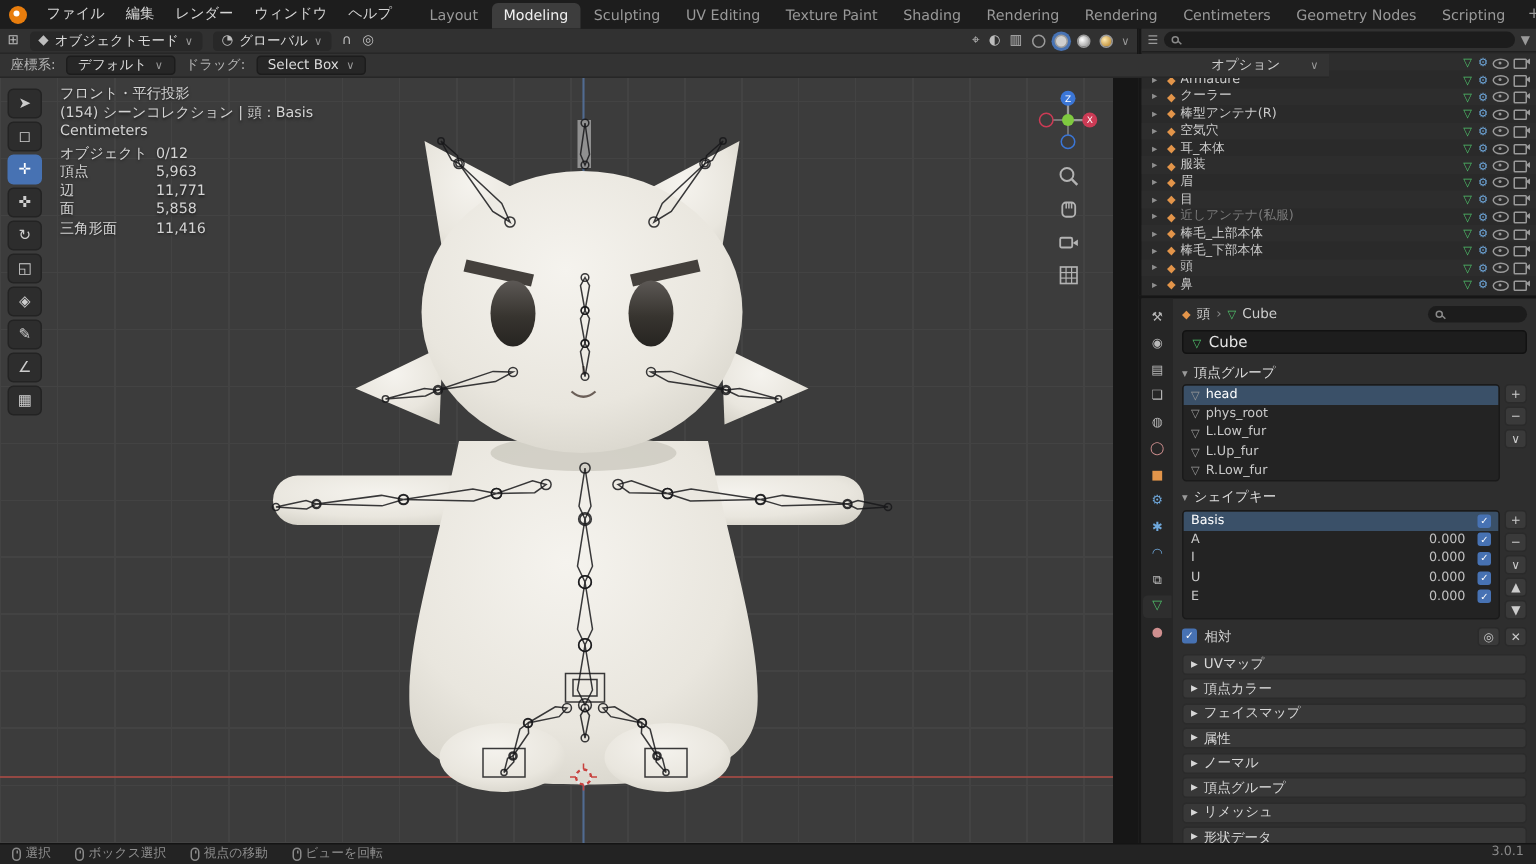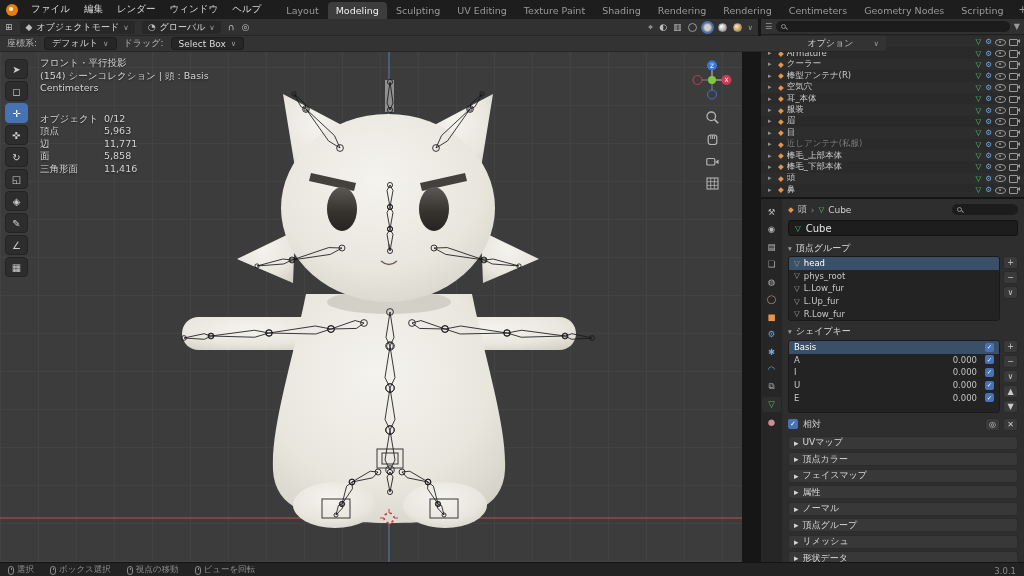--- a/index.html
+++ b/index.html
@@ -32,21 +32,21 @@
   .ts-label{color:#b5b5b5;font-size:9px;white-space:nowrap}
   .ts-pill{display:flex;align-items:center;gap:5px;background:#262626;border:1px solid #1c1c1c;border-radius:3px;padding:1px 7px;height:13px;font-size:9px;color:#dcdcdc;white-space:nowrap}
   .ts-right{margin-left:auto;display:flex;align-items:center;gap:20px;color:#cfcfcf;font-size:9px}
 
   
   .viewport{position:absolute;top:52px;left:0;width:742px;height:510px;overflow:hidden;
     background:repeating-linear-gradient(90deg,#434343 0 1px,transparent 1px 38px),
                repeating-linear-gradient(0deg,#434343 0 1px,transparent 1px 38px),#3c3c3c}
   .vp-svg{position:absolute;inset:0;width:758px;height:510px}
   .vp-info{position:absolute;left:40px;top:5px;font-size:9.5px;line-height:12.5px;color:#d4d4d4;text-shadow:0 1px 2px rgba(0,0,0,.55);z-index:5}
-  .vp-stats{margin-top:18px;display:grid;grid-template-columns:64px auto;line-height:12.5px}
+  .vp-stats{margin-top:2px;display:grid;grid-template-columns:64px auto;line-height:12.5px}
   .left-toolbar{position:absolute;left:5px;top:7px;display:flex;flex-direction:column;gap:2px;z-index:10}
   .tool-btn{width:23px;height:20px;background:rgba(44,44,44,.95);border:1px solid #232323;border-radius:4px;display:flex;align-items:center;justify-content:center;color:#cdcdcd;font-size:10px}
   .tool-btn.active{background:#4772b3;border-color:#4772b3;color:#fff}
   .gizmo-stack{position:absolute;right:7px;top:5px;display:flex;flex-direction:column;align-items:center;gap:7px;z-index:10}
   .nav-icon{opacity:.85}
 
   
   .outliner{position:absolute;top:19px;left:759px;right:0;height:178px;background:#2a2a2a;border-left:2px solid #161616;display:flex;flex-direction:column;z-index:20}
   .out-header{height:16px;background:#313131;display:flex;align-items:center;gap:4px;padding:0 4px;border-bottom:1px solid #1f1f1f;flex:0 0 auto}
   .searchbox{flex:1;height:11px;background:#1c1c1c;border-radius:6px;display:flex;align-items:center;gap:3px;padding:0 5px}
@@ -90,21 +90,21 @@
   .lrow .lval{margin-left:auto;color:#c2c2c2}
   .skcheck{width:9px;height:9px;background:#4772b3;border-radius:2px;color:#fff;font-size:6.5px;display:flex;align-items:center;justify-content:center;margin-left:4px;flex:0 0 auto}
   .btncol{display:flex;flex-direction:column;gap:2px;width:15px;flex:0 0 auto}
   .sbtn{width:15px;height:13px;background:#3a3a3a;border:1px solid #2a2a2a;border-radius:3px;color:#ccc;font-size:8px;display:flex;align-items:center;justify-content:center}
   .rel-row{display:flex;align-items:center;gap:5px;height:15px;margin-bottom:4px;font-size:9px}
   .chkbox{width:10px;height:10px;background:#4772b3;border-radius:2px;color:#fff;font-size:7px;display:flex;align-items:center;justify-content:center}
   .rel-icons{margin-left:auto;display:flex;gap:3px}
   .collapsed-sec{height:14px;background:#383838;border:1px solid #2b2b2b;border-radius:3px;margin-bottom:2.5px;display:flex;align-items:center;gap:4px;padding:0 5px;font-size:9px;color:#d8d8d8;white-space:nowrap}
 
   
-  .statusbar{position:absolute;left:0;right:0;bottom:0;height:14px;background:#232323;border-top:1px solid #141414;display:flex;align-items:flex-end;padding:0 8px;gap:16px;font-size:8.5px;color:#8f8f8f;z-index:40}
+  .statusbar{position:absolute;left:0;right:0;bottom:0;height:14px;background:#232323;border-top:1px solid #141414;display:flex;align-items:flex-start;padding:0 8px;gap:16px;font-size:8.5px;color:#8f8f8f;z-index:40}
   .sb-item{display:flex;align-items:center;gap:3px;white-space:nowrap}
   .mouseico{width:6px;height:9px;border:1px solid #8a8a8a;border-radius:3px;position:relative;flex:0 0 auto}
   .mouseico::after{content:"";position:absolute;left:2px;top:1.5px;width:1px;height:2px;background:#8a8a8a}
   .version{margin-left:auto;color:#8a8a8a}
 </style>
 </head>
 <body>
 
 <div class="topbar">
   <span class="logo"></span>

